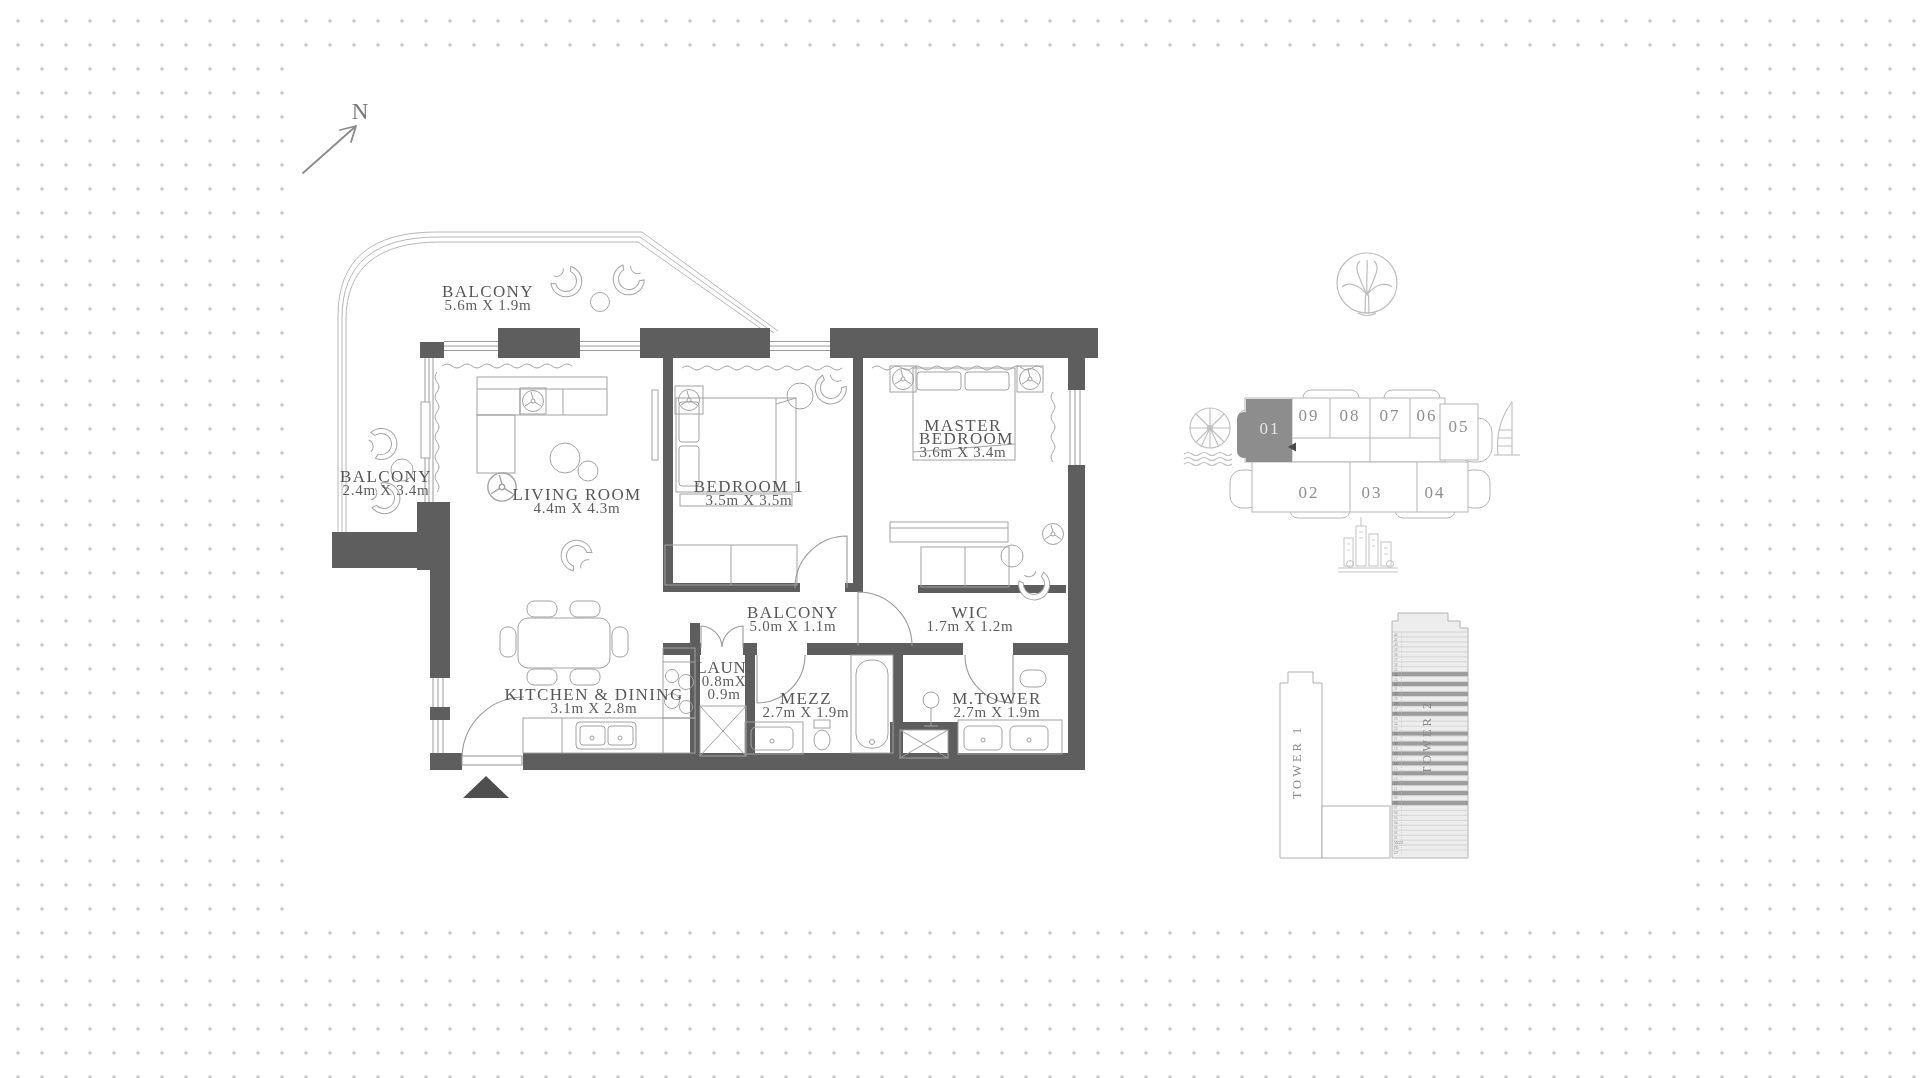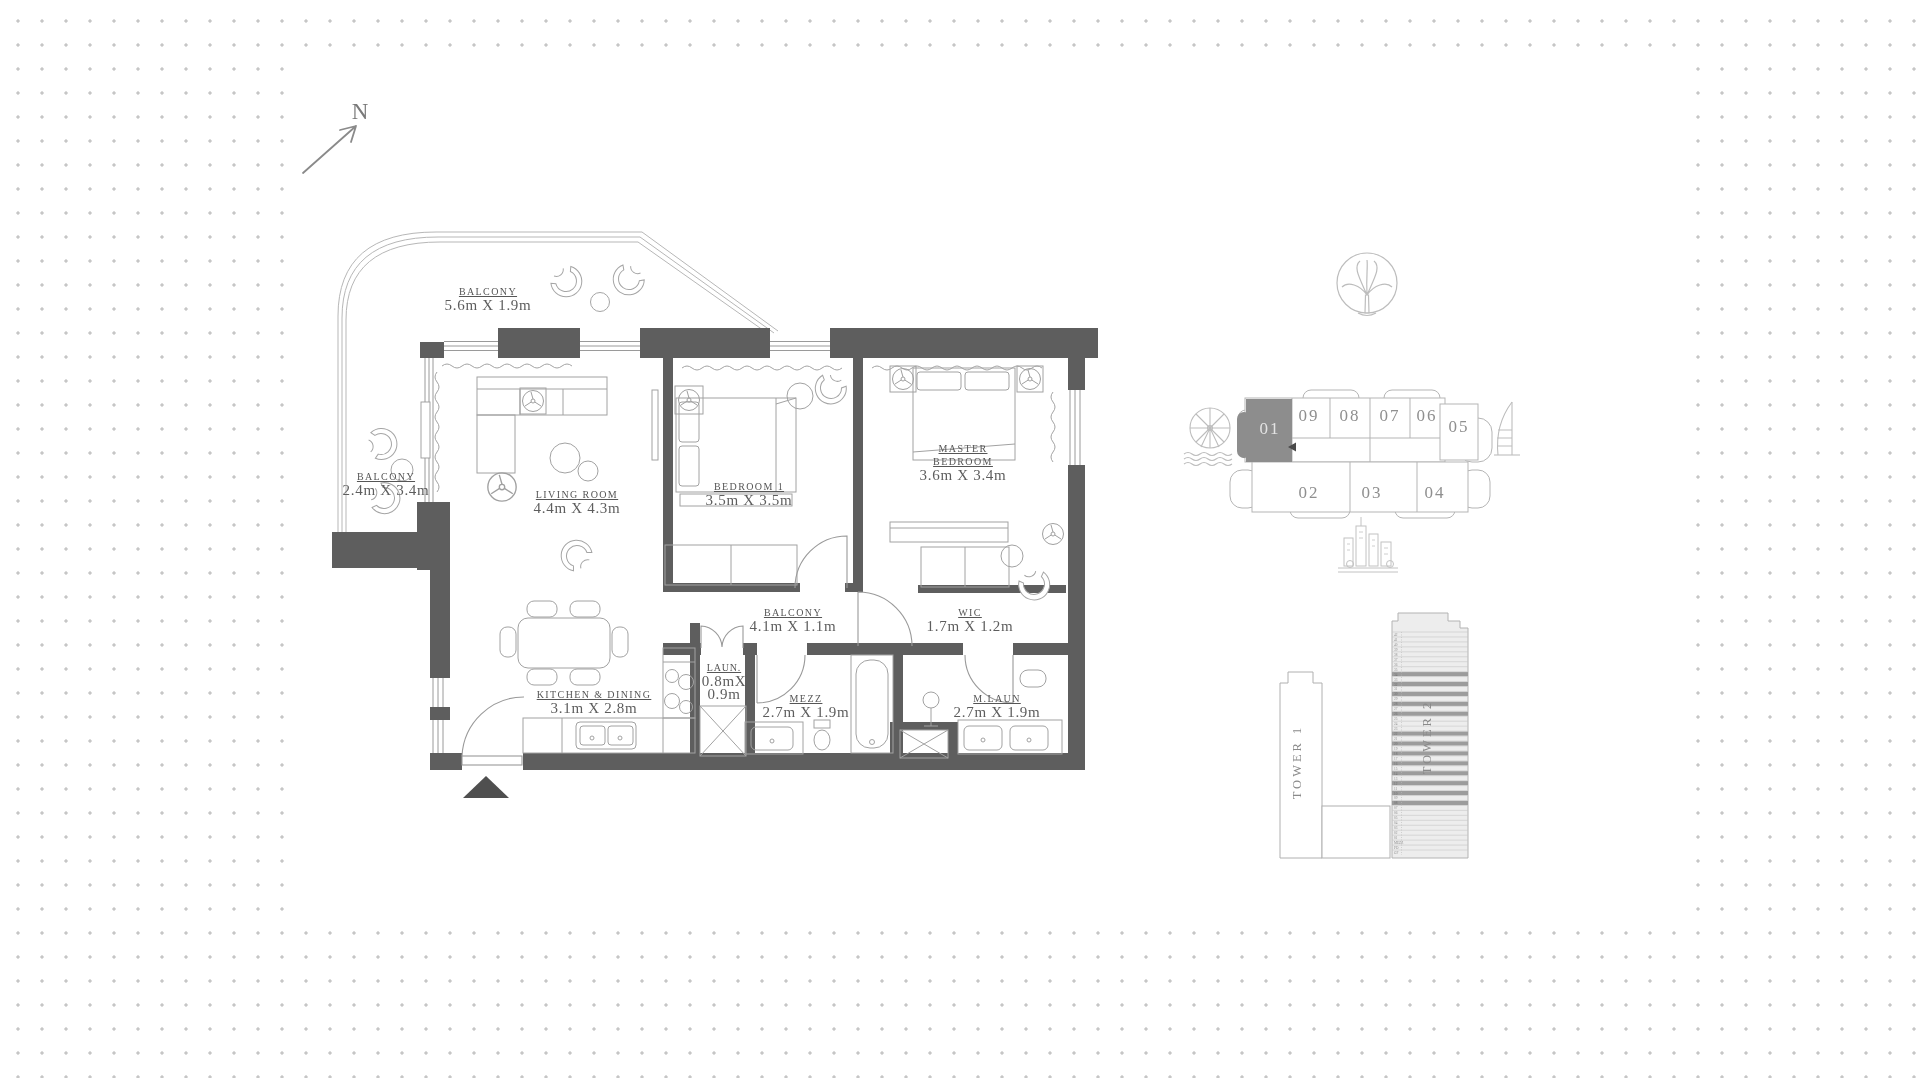--- a/index.html
+++ b/index.html
@@ -9,21 +9,21 @@
     background-image:radial-gradient(circle,#c6c6c6 1.5px,rgba(0,0,0,0) 1.7px);
     background-size:24px 24px;background-position:6px 9px;
     font-family:"Liberation Serif","DejaVu Serif",serif;
   }
   .panel{position:absolute;left:295px;top:64px;width:1398px;height:849px;background:#ffffff;}
   svg{position:absolute;left:0;top:0;}
   .room-label{
     position:absolute;transform:translateX(-50%);text-align:center;
     color:#565656;white-space:nowrap;z-index:5;
   }
-  .room-name{font-size:10px;letter-spacing:1.4px;line-height:13px;text-decoration:underline;}
+  .room-name{font-size:17px;letter-spacing:1.4px;line-height:13px;}
   .room-dims{font-size:15px;letter-spacing:0.7px;line-height:13px;margin-top:1px;color:#5d5d5d;}
   .wrap-name .room-name{white-space:normal;width:88px;margin:0 auto;}
   .wrap-dims .room-dims{white-space:normal;width:46px;margin:1px auto 4px;}
   text{font-family:"Liberation Serif","DejaVu Serif",serif;}
 </style>
 </head>
 <body>
 
 <div class="panel"></div>
 
@@ -495,40 +495,40 @@
   <div class="room-dims">2.4m X 3.4m</div>
 </div>
 <div class="room-label" style="left:577px;top:488px;">
   <div class="room-name">LIVING ROOM</div>
   <div class="room-dims">4.4m X 4.3m</div>
 </div>
 <div class="room-label" style="left:749px;top:440px;margin-top:40px;">
   <div class="room-name">BEDROOM 1</div>
   <div class="room-dims">3.5m X 3.5m</div>
 </div>
-<div class="room-label wrap-name" style="left:963px;top:419px;margin-top:23px;">
+<div class="room-label wrap-name" style="left:963px;top:419px;">
   <div class="room-name">MASTER BEDROOM</div>
   <div class="room-dims">3.6m X 3.4m</div>
 </div>
 <div class="room-label" style="left:793px;top:606px;">
   <div class="room-name">BALCONY</div>
-  <div class="room-dims">4.1m X 1.1m</div>
+  <div class="room-dims">5.0m X 1.1m</div>
 </div>
 <div class="room-label" style="left:970px;top:606px;">
   <div class="room-name">WIC</div>
   <div class="room-dims">1.7m X 1.2m</div>
 </div>
 <div class="room-label wrap-dims" style="left:724px;top:661px;">
   <div class="room-name" style="letter-spacing:0.8px;">LAUN.</div>
   <div class="room-dims">0.8mX 0.9m</div>
 </div>
 <div class="room-label" style="left:806px;top:692px;">
   <div class="room-name">MEZZ</div>
   <div class="room-dims">2.7m X 1.9m</div>
 </div>
 <div class="room-label" style="left:997px;top:692px;">
-  <div class="room-name">M.LAUN</div>
+  <div class="room-name">M.TOWER</div>
   <div class="room-dims">2.7m X 1.9m</div>
 </div>
 <div class="room-label" style="left:594px;top:688px;">
   <div class="room-name">KITCHEN &amp; DINING</div>
   <div class="room-dims">3.1m X 2.8m</div>
 </div>
 
 </body></html>

